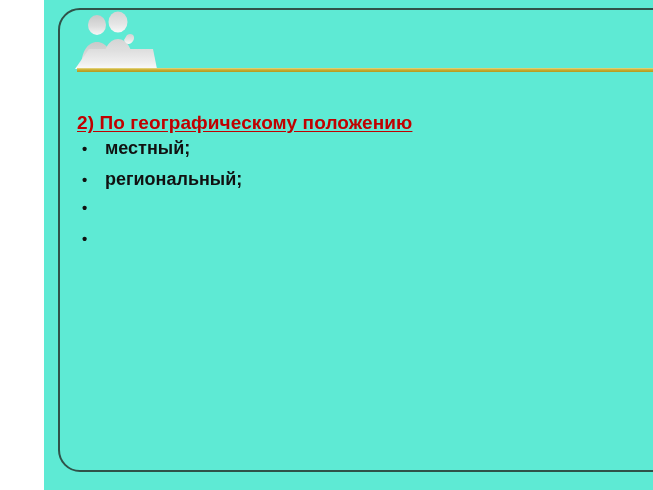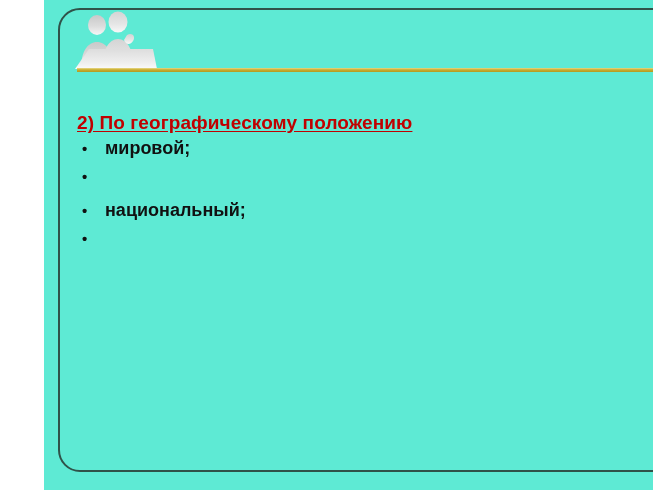--- a/index.html
+++ b/index.html
@@ -146,28 +146,28 @@
   </div>
 
   <div id="gold-divider"></div>
 
   <div id="content-body">
     <h2 id="section-heading">2) По географическому положению</h2>
 
     <ul id="bullet-list">
       <li class="bullet-item">
         <span class="bullet-marker">•</span>
-        <span class="bullet-label">мировой;</span>
+        <span class="bullet-label">местный;</span>
       </li>
       <li class="bullet-item">
         <span class="bullet-marker">•</span>
+        <span class="bullet-label">региональный;</span>
       </li>
       <li class="bullet-item">
         <span class="bullet-marker">•</span>
-        <span class="bullet-label">национальный;</span>
       </li>
       <li class="bullet-item">
         <span class="bullet-marker">•</span>
       </li>
     </ul>
   </div>
 
 </div>
 
 </body></html>

